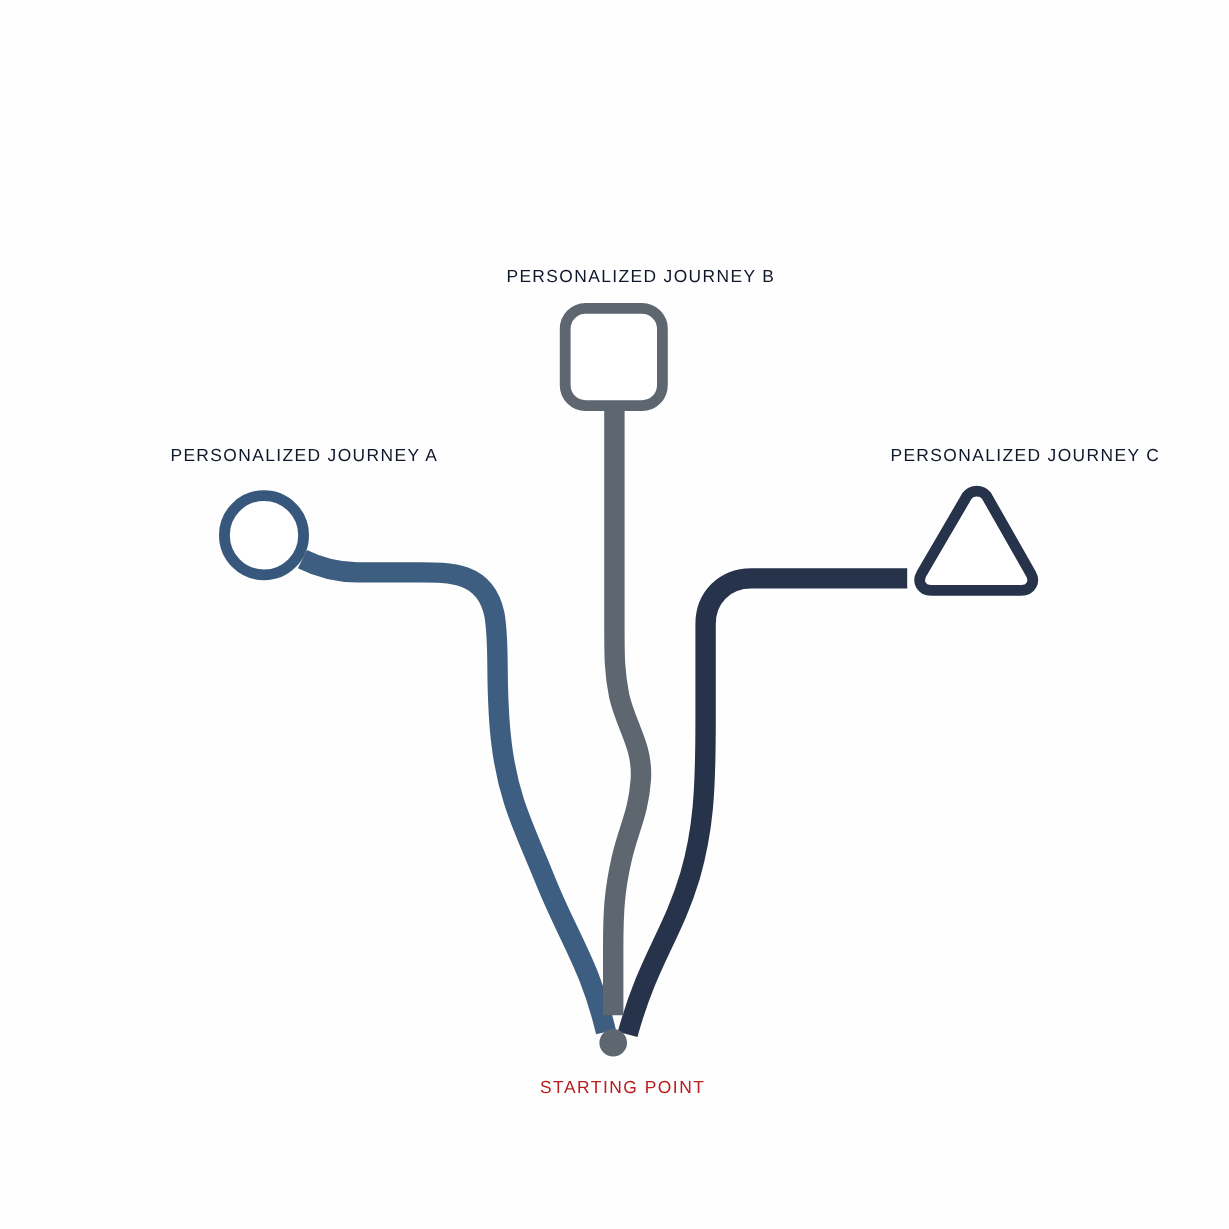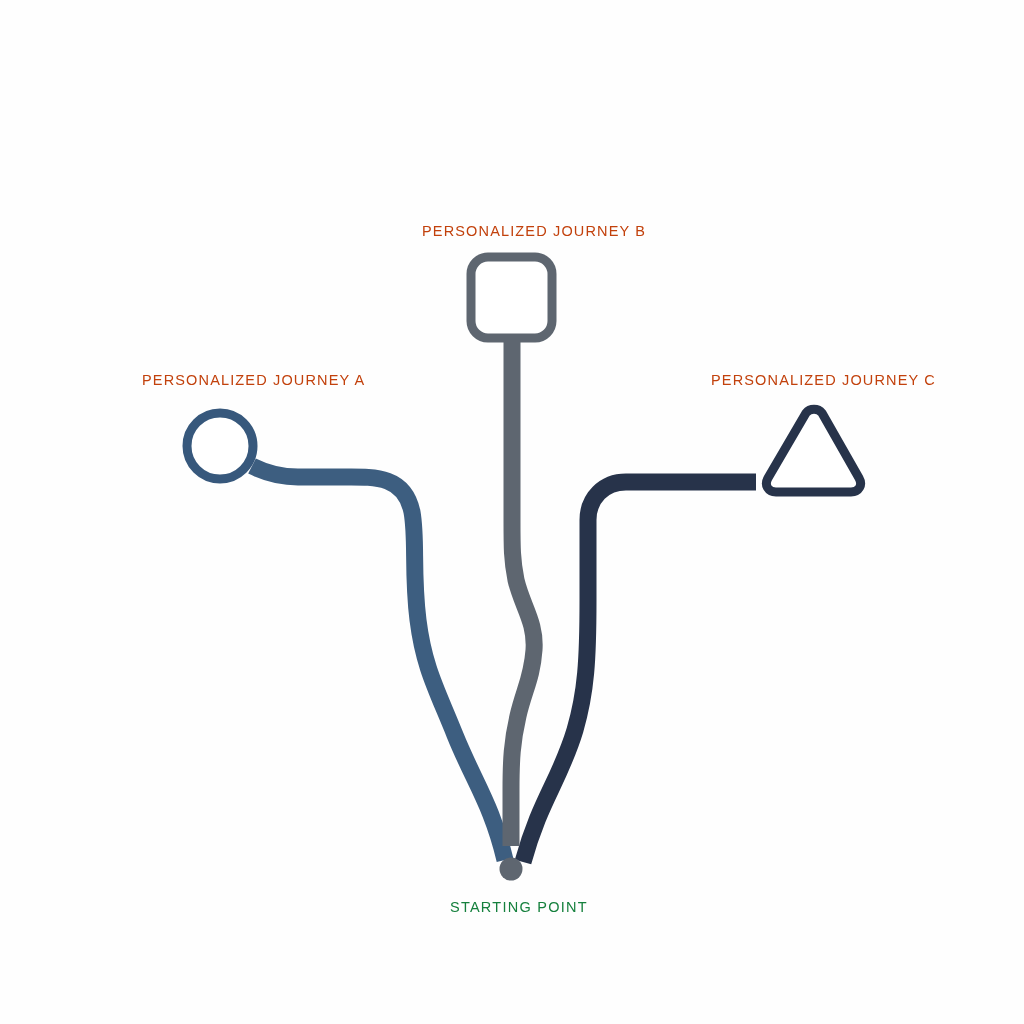--- a/index.html
+++ b/index.html
@@ -24,32 +24,32 @@
     top: 0;
     width: 1024px;
     height: 1024px;
     display: block;
   }
   .node-label {
     position: absolute;
     font-family: "Liberation Sans", sans-serif;
     font-size: 14.5px;
     letter-spacing: 1.15px;
-    color: #c2410c;
+    color: #0f172a;
     white-space: nowrap;
     text-transform: uppercase;
     font-weight: 400;
   }
   .label-a { left: 142px; top: 372px; }
   .label-b { left: 422px; top: 223px; }
-  .label-c { left: 711px; top: 372px; }
+  .label-c { left: 742px; top: 372px; }
   .label-start {
     left: 450px;
     top: 899px;
-    color: #15803d;
+    color: #b91c1c;
     letter-spacing: 1.25px;
   }
 </style>
 </head>
 <body>
 
 <div id="canvas">
 
   <svg id="diagram-svg" viewBox="0 0 1024 1024" xmlns="http://www.w3.org/2000/svg">
 

